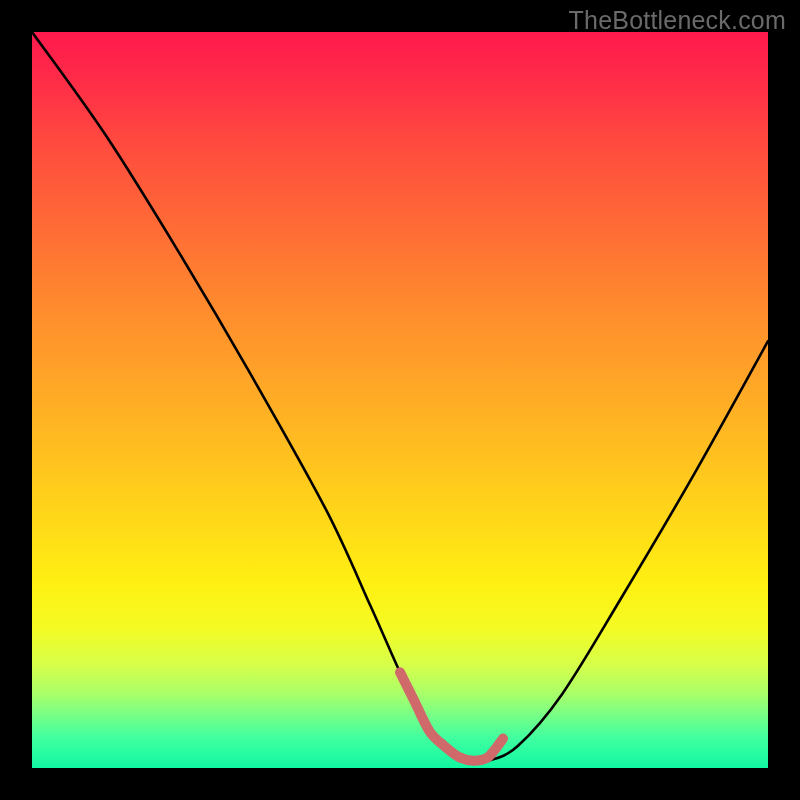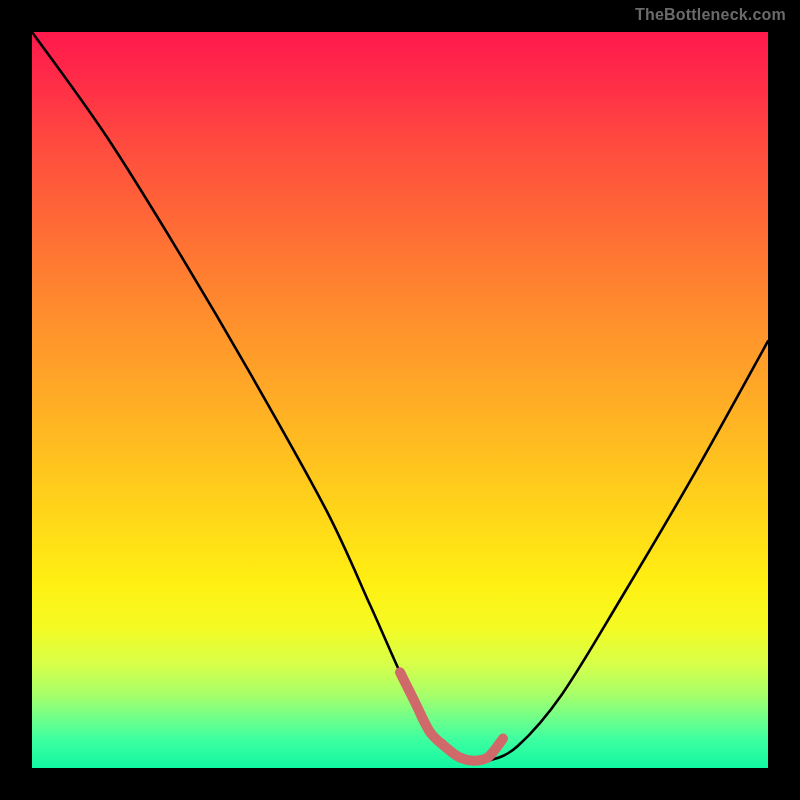--- a/index.html
+++ b/index.html
@@ -15,22 +15,22 @@
     position: relative;
     width: 800px;
     height: 800px;
     background: #000;
   }
   .watermark {
     position: absolute;
     top: 6px;
     right: 14px;
     color: #6a6a6a;
-    font-size: 16px;
-    font-weight: 700;
+    font-size: 25px;
+    font-weight: 400;
     letter-spacing: 0.2px;
     z-index: 20;
     user-select: none;
   }
   .plot-area {
     position: absolute;
     left: 32px;
     top: 32px;
     width: 736px;
     height: 736px;

